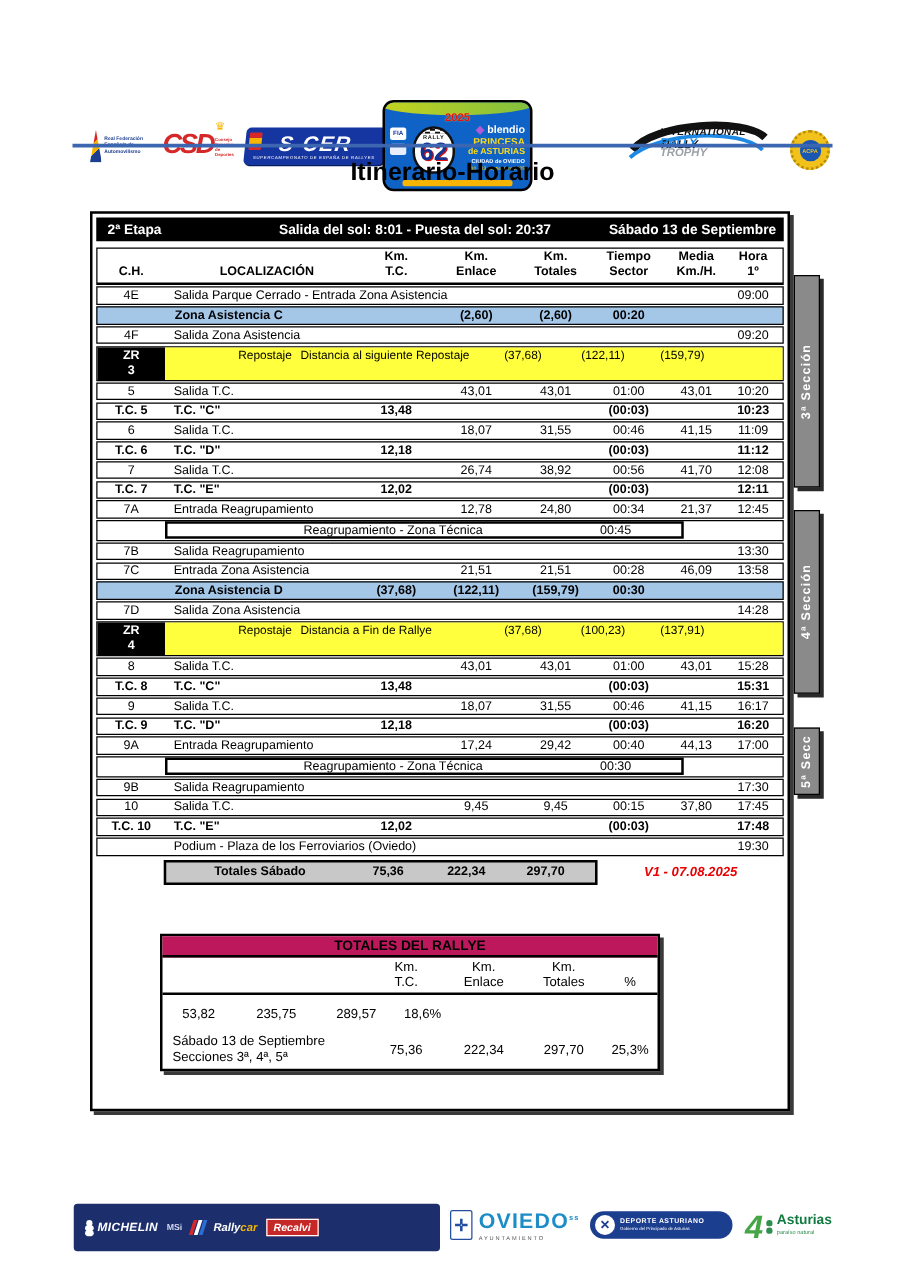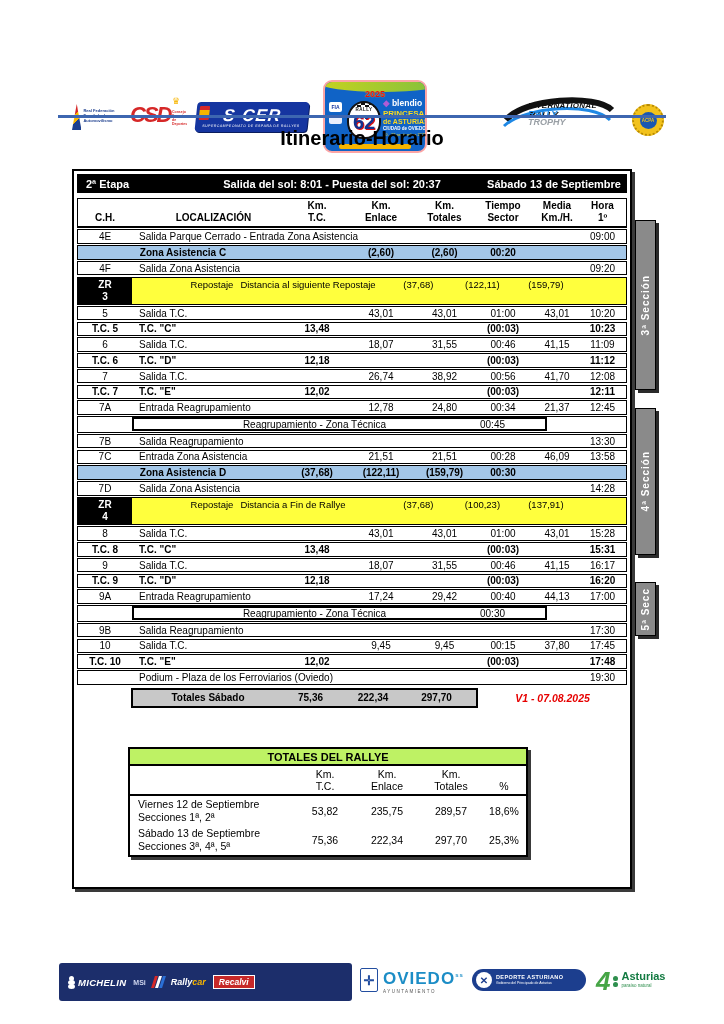--- a/index.html
+++ b/index.html
@@ -18,31 +18,31 @@
   .csd { left:130px; top:58px; width:60px; height:40px; }
   .csd-crown { position:absolute; right:10px; top:0; color:#f7b500; font-size:9px; }
   .csd-main { position:absolute; left:0; top:6px; font-size:22px; font-weight:900; font-style:italic; color:#d62828; letter-spacing:-2px; }
   .csd-sub { position:absolute; right:0; top:14px; font-size:3.5px; color:#d62828; width:18px; line-height:4px; font-weight:bold; }
   .scer { left:196px; top:64px; width:112px; height:30px; background:#1535a0; border-radius:4px; transform:skewX(-6deg);
     display:flex; flex-direction:column; align-items:center; justify-content:center; box-shadow:1px 1px 0 #0a1d5e; }
   .scer-main { color:#fff; font-weight:900; font-style:italic; font-size:17px; letter-spacing:1px; line-height:17px; }
   .scer-sub { color:#fff; font-size:3.5px; letter-spacing:.5px; }
   .scer-flag { position:absolute; left:3px; top:4px; width:10px; height:14px;
     background:linear-gradient(180deg,#d62828 0 30%,#f7b500 30% 70%,#d62828 70% 100%); border-radius:1px; }
-  .plate { left:323px; top:42px; width:104px; height:73px; background:#1063c6; border:2px solid #fca5a5; border-radius:9px; overflow:hidden; }
+  .plate { left:306px; top:42px; width:120px; height:73px; background:#1063c6; border:2px solid #000000; border-radius:9px; overflow:hidden; }
   .plate-arc { position:absolute; left:-6px; top:-8px; width:126px; height:18px; background:linear-gradient(90deg,#c7d31f,#7fbf3f); border-radius:0 0 50% 50%; }
   .plate-year { position:absolute; left:0; right:0; top:7px; text-align:center; font-size:9px; font-weight:900; color:#e01010; text-shadow:0 0 1px #ffe23a; }
   .plate-fia { position:absolute; left:4px; top:20px; width:13px; height:10px; background:#fff; border-radius:2px; color:#1535a0; font-size:5px; font-weight:900; text-align:center; line-height:10px; }
   .plate-fia2 { position:absolute; left:4px; top:33px; width:13px; height:9px; background:#e8eefc; border-radius:2px; }
   .plate-numwrap { position:absolute; left:22px; top:19px; width:34px; height:38px; background:#fff; border-radius:50% 50% 45% 45%;
     border:2px solid #111; display:flex; flex-direction:column; align-items:center;
     background-image:conic-gradient(#111 0 25%, #fff 0 50%, #111 0 75%, #fff 0 100%); background-size:8px 4px; background-repeat:repeat-x; background-position:0 0; background-color:#fff; }
   .plate-rally { font-size:4.5px; font-weight:900; color:#111; margin-top:4px; letter-spacing:.5px; }
   .plate-num { font-size:20px; font-weight:900; color:#13338f; line-height:20px; text-shadow:1px 1px 0 #e01010; }
-  .plate-right { position:absolute; left:58px; top:16px; width:54px; text-align:left; }
+  .plate-right { position:absolute; left:58px; top:16px; width:54px; text-align:right; }
   .plate-brand { color:#fff; font-weight:bold; font-size:8.5px; }
   .plate-brand .drop { color:#b05cd6; }
   .plate-t1 { color:#ffd91c; font-weight:900; font-size:8px; margin-top:1px; }
   .plate-t2 { color:#ffd91c; font-weight:900; font-size:7px; }
   .plate-city { color:#fff; font-weight:bold; font-size:4.5px; margin-top:1px; }
   .plate-dates { color:#ffd91c; font-size:4px; margin-top:1px; }
   .plate-bottom { position:absolute; left:14px; right:14px; bottom:2px; height:5px; background:#f7b500; border-radius:2px; }
   .irt { left:500px; top:56px; width:118px; height:42px; }
   .irt svg { position:absolute; left:0; top:0; }
   .irt-txt { position:absolute; left:28px; top:8px; font-style:italic; font-weight:900; line-height:8px; }
@@ -99,21 +99,21 @@
   
   .tab { position:absolute; left:635px; width:21px; background:#8a8a8a; border:1px solid #000; box-shadow:3px 3px 0 #2a2a2a;
     display:flex; align-items:center; justify-content:center; }
   .tab span { writing-mode:vertical-rl; transform:rotate(180deg); color:#fff; font-weight:bold; font-size:10px; letter-spacing:1px; }
   .tab1 { top:220px; height:170px; }
   .tab2 { top:408px; height:147px; }
   .tab3 { top:582px; height:54px; }
 
   
   .totbox { position:absolute; left:128px; top:747px; width:400px; border:2px solid #000; background:#fff; box-shadow:3px 3px 0 #3a3a3a; font-size:10.5px; }
-  .tot-title { height:17px; background:#bef264; border-bottom:2px solid #000; display:flex; align-items:center; justify-content:center; font-weight:bold; font-size:11px; }
+  .tot-title { height:17px; background:#be185d; border-bottom:2px solid #000; display:flex; align-items:center; justify-content:center; font-weight:bold; font-size:11px; }
   .tot-header { display:flex; height:30px; border-bottom:2px solid #000; }
   .tot-header .thc { display:flex; flex-direction:column; justify-content:flex-end; align-items:center; line-height:12px; padding-bottom:2px; }
   .tl { width:166px; } .ttc { width:58px; } .ten { width:66px; } .tto { width:62px; } .tpc { width:44px; }
   .tot-row { display:flex; height:29.5px; align-items:center; }
   .tr-label { width:166px; padding-left:8px; line-height:13px; }
   .tr-v { text-align:center; }
   .tot-total { display:flex; height:18px; align-items:center; background:#bdbdbd; border-top:1px solid #000; font-weight:bold; }
   .tt-label { width:166px; text-align:center; }
 
   
@@ -560,24 +560,20 @@
       <div class="thc tto">
           <span>Km.</span>
           <span>Totales</span>
         </div>
       <div class="thc tpc">
           <span>%</span>
         </div>
     </div>
     <div id="trows">
         <div class="tot-row">
-          <div class="tr-label">
-            <div class="">Viernes 12 de Septiembre</div>
-            <div class="">Secciones 1ª, 2ª</div>
-          </div>
           <div class="tr-v ttc">53,82</div>
           <div class="tr-v ten">235,75</div>
           <div class="tr-v tto">289,57</div>
           <div class="tr-v tpc">18,6%</div>
         </div>
         <div class="tot-row">
           <div class="tr-label">
             <div class="">Sábado 13 de Septiembre</div>
             <div class="">Secciones 3ª, 4ª, 5ª</div>
           </div>

